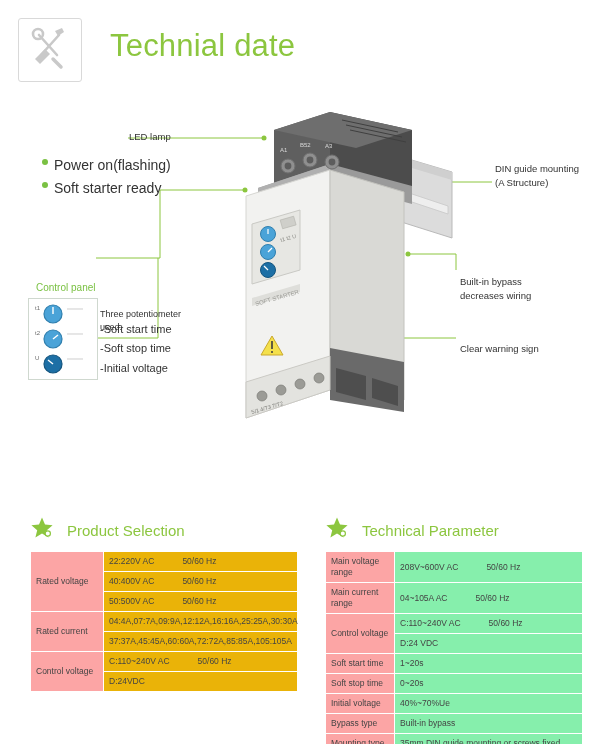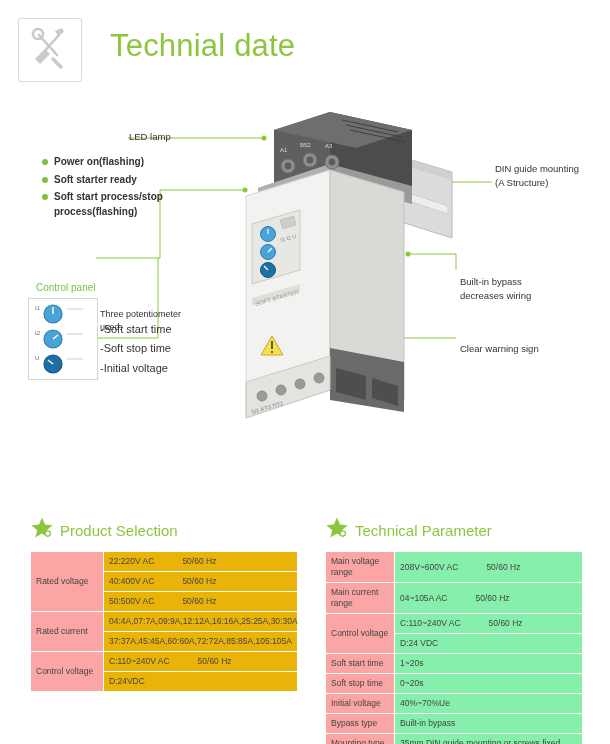--- a/index.html
+++ b/index.html
@@ -56,25 +56,24 @@
     line-height: 1.45;
   }
   .bullet-list {
     position: absolute;
     left: 42px; top: 55px;
     width: 155px;
   }
   .bullet-item {
     position: relative;
     padding-left: 12px;
-    font-size: 10px;
+    font-size: 14px;
     line-height: 1.45;
     margin-bottom: 3px;
     color: #333;
-    font-weight: bold;
   }
   .bullet-item:before {
     content: "";
     position: absolute;
     left: 0; top: 4px;
     width: 6px; height: 6px;
     border-radius: 50%;
     background: #7ac143;
   }
 
@@ -120,21 +119,21 @@
   .sec-left  { left: 30px; width: 268px; }
   .sec-right { left: 325px; width: 258px; }
 
   .sec-head {
     display: flex;
     align-items: center;
     gap: 6px;
     height: 30px;
   }
   .sec-head h2 {
-    margin: 0;
+    margin: 7px;
     font-size: 15px;
     font-weight: 400;
     color: #8cc63f;
   }
   .star { flex: 0 0 auto; }
 
   table.spec {
     border-collapse: collapse;
     width: 100%;
     margin-top: 6px;
@@ -283,21 +282,20 @@
       </g>
       <text x="252" y="314" font-family="Liberation Sans, sans-serif" font-size="5.5" fill="#7d7d78" transform="rotate(-16 252 314)">5/1   4/T3   7/T2</text>
     </g>
   </svg>
 
   <div class="callout" style="left:129px; top:30px;">LED lamp</div>
 
   <div class="bullet-list">
     <div class="bullet-item">Power on(flashing)</div>
     <div class="bullet-item">Soft starter ready</div>
-    <div class="bullet-item">Soft start process/stop process(flashing)</div>
   </div>
 
   <div class="cp-title">Control panel</div>
 
   <div class="cp-box">
     <svg width="66" height="78" viewBox="0 0 66 78">
       <g>
         <circle cx="24" cy="15" r="9" fill="#4aa3d8" stroke="#2f7fae" stroke-width="1.2"></circle>
         <path d="M24 15 L24 8" stroke="#fff" stroke-width="1.4"></path>
         <circle cx="24" cy="40" r="9" fill="#4aa3d8" stroke="#2f7fae" stroke-width="1.2"></circle>

